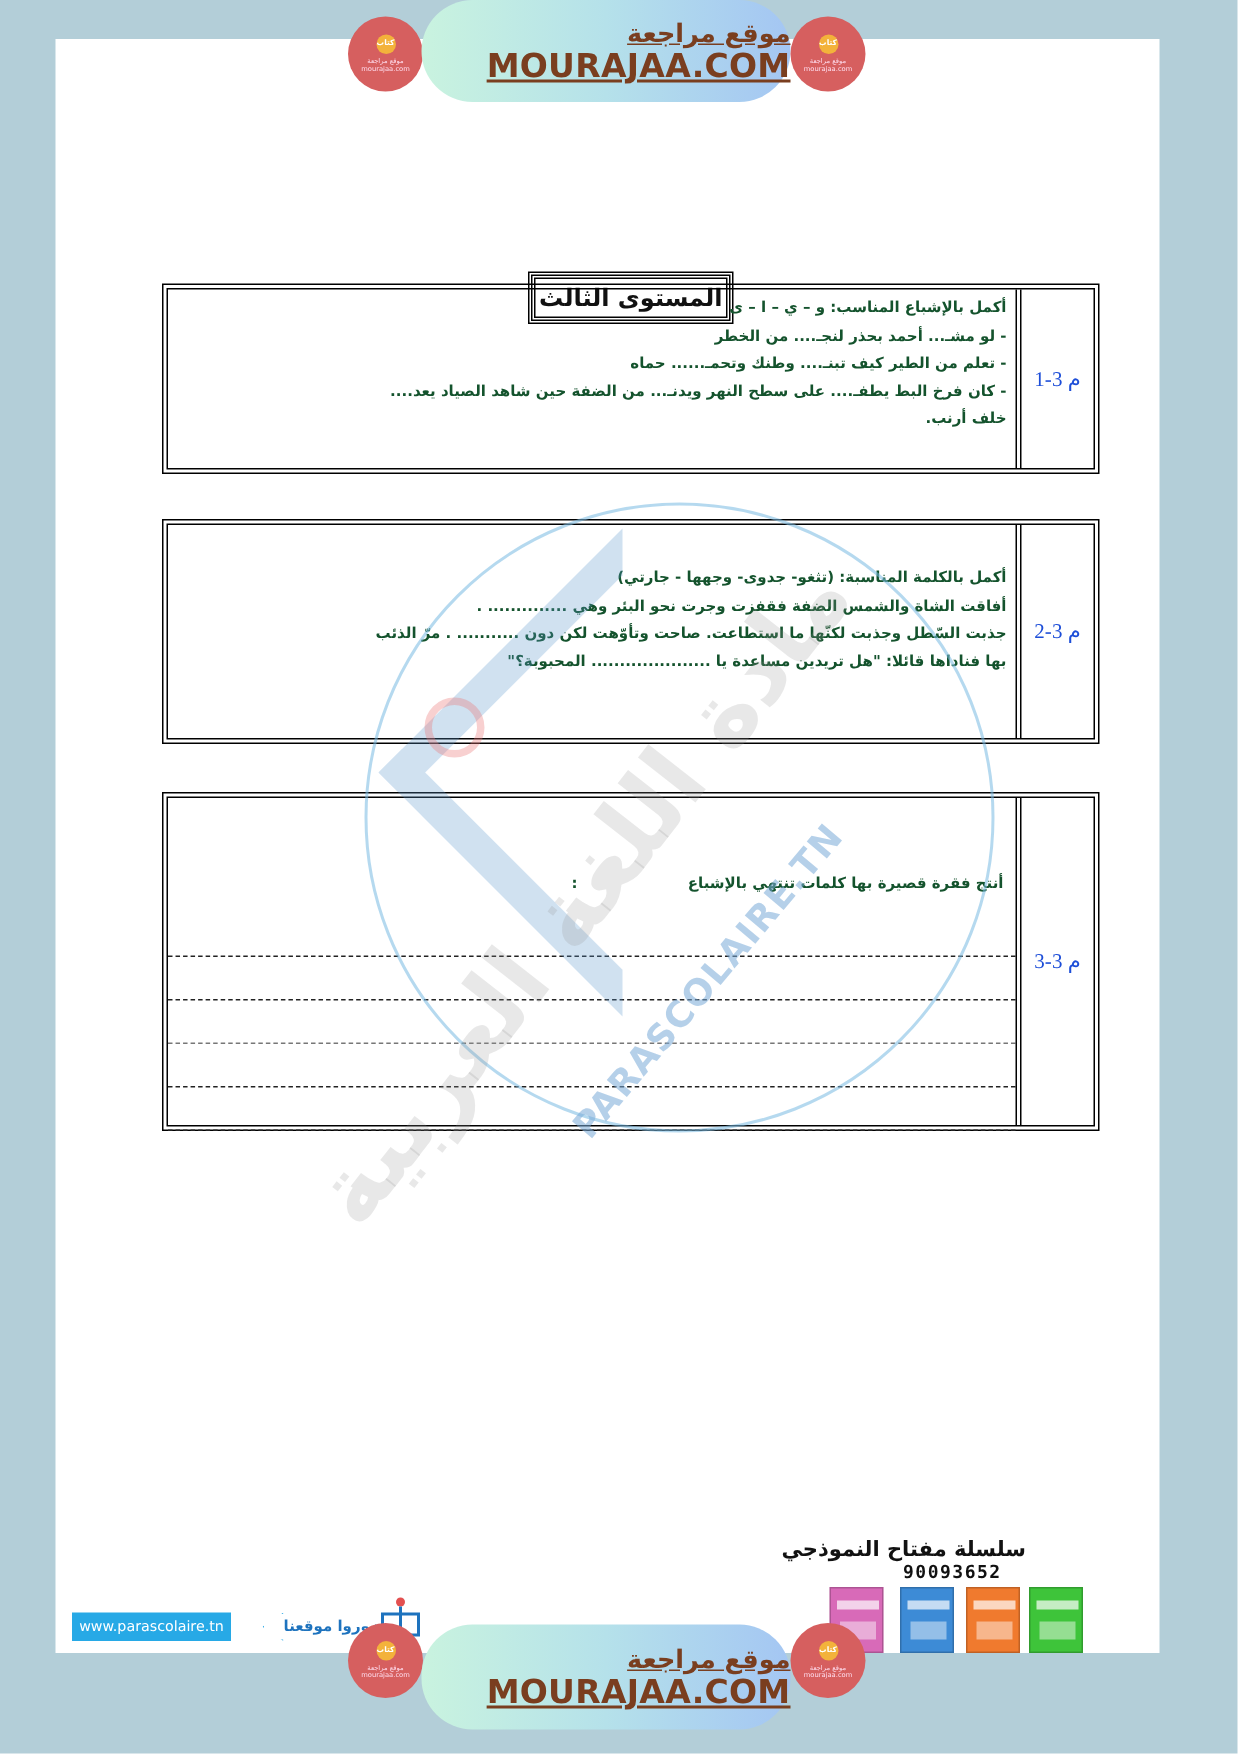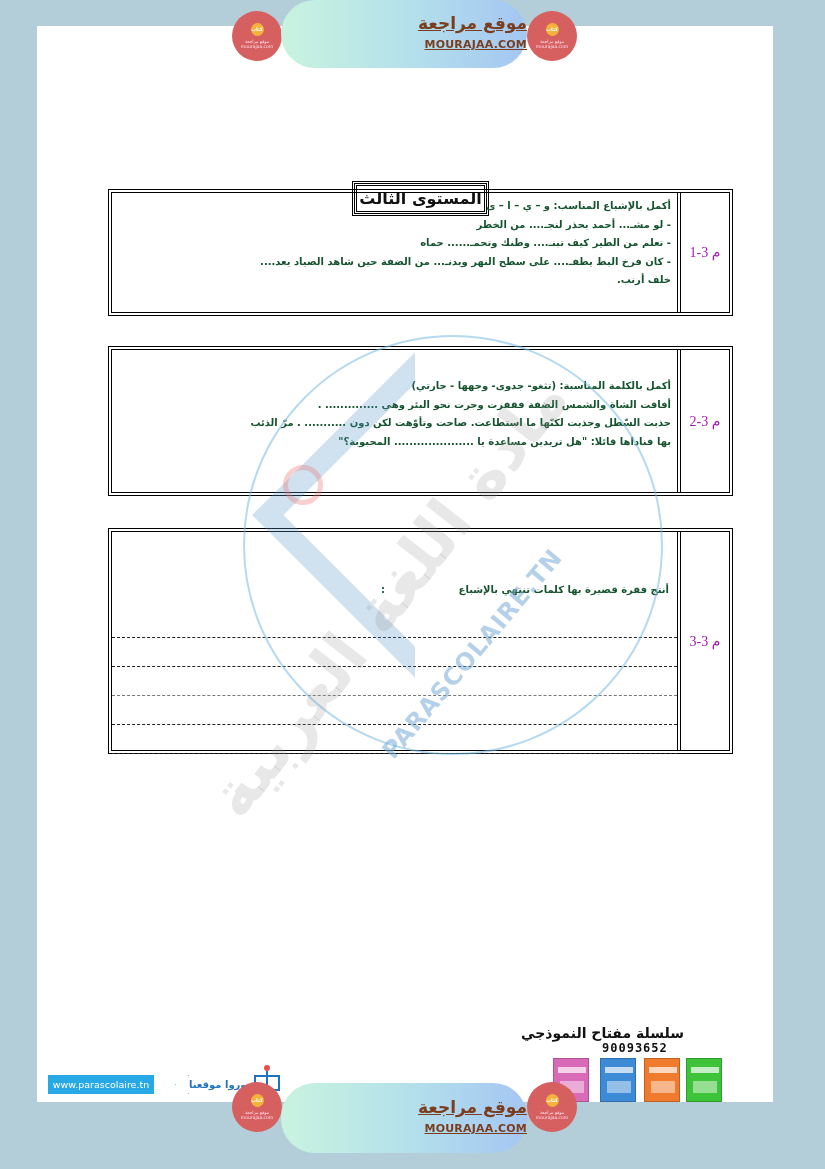--- a/index.html
+++ b/index.html
@@ -24,21 +24,21 @@
   }
   .banner.top { top: 0px; }
   .banner.bottom { top: 1083px; height: 70px; }
   .banner .ar {
     font-family: "DejaVu Sans", sans-serif; font-weight: bold;
     font-size: 17px; color: #7a3e1f; text-decoration: underline;
     line-height: 22px; direction: rtl;
   }
   .banner .en {
     font-family: "DejaVu Sans", sans-serif; font-weight: bold;
-    font-size: 11px; color: #7a3e1f; text-decoration: underline;
+    font-size: 22px; color: #7a3e1f; text-decoration: underline;
     line-height: 22px; letter-spacing: 0.2px;
   }
   .badge {
     position: absolute; width: 50px; height: 50px; border-radius: 50%;
     background: #d65f5f; z-index: 3;
     display: flex; flex-direction: column; align-items: center; justify-content: center;
   }
   .badge .dot {
     width: 13px; height: 13px; border-radius: 50%; background: #f3b23b;
     font-size: 5px; color: #fff; text-align: center; line-height: 13px; font-weight: bold;
@@ -61,21 +61,21 @@
   
   .ex {
     position: absolute; left: 108px; width: 625px;
     border: 4px double #000;
     display: flex; flex-direction: row-reverse;
     background: transparent;
   }
   .ex .code {
     width: 52px; border-left: 4px double #000;
     display: flex; align-items: center; justify-content: center;
-    font-family: "Liberation Serif", serif; font-size: 14px; direction: rtl; color: #a21caf;
+    font-family: "Liberation Serif", serif; font-size: 14px; direction: rtl; color: #1d4ed8;
   }
   .ex .body {
     flex: 1; direction: rtl; text-align: right;
     font-family: "DejaVu Sans", sans-serif; font-weight: bold; font-size: 10px;
     color: #14532d; line-height: 18.5px; padding: 4px 6px 2px 6px;
   }
   .ex1 { top: 189px; height: 127px; }
   .ex2 { top: 346px; height: 150px; }
   .ex2 .body { padding-top: 27px; }
   .ex3 { top: 528px; height: 226px; }

